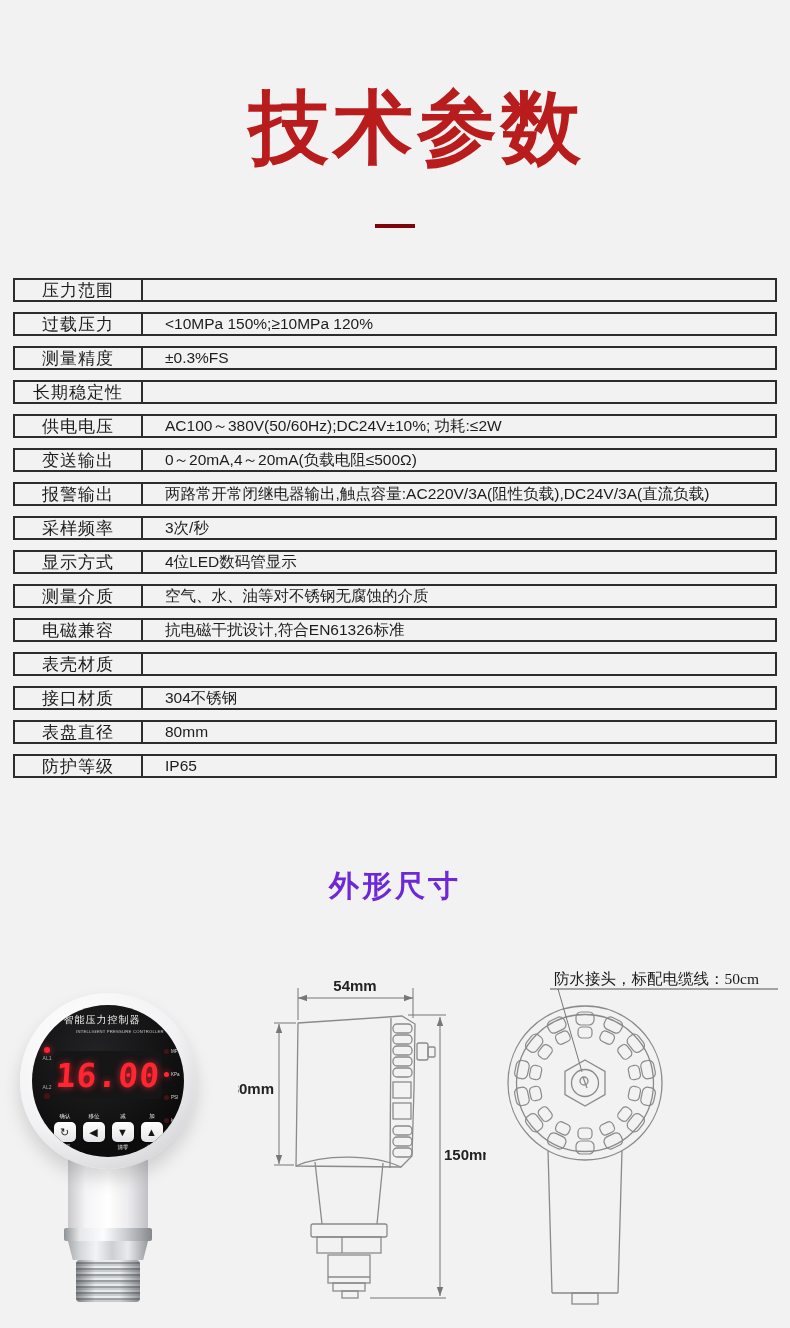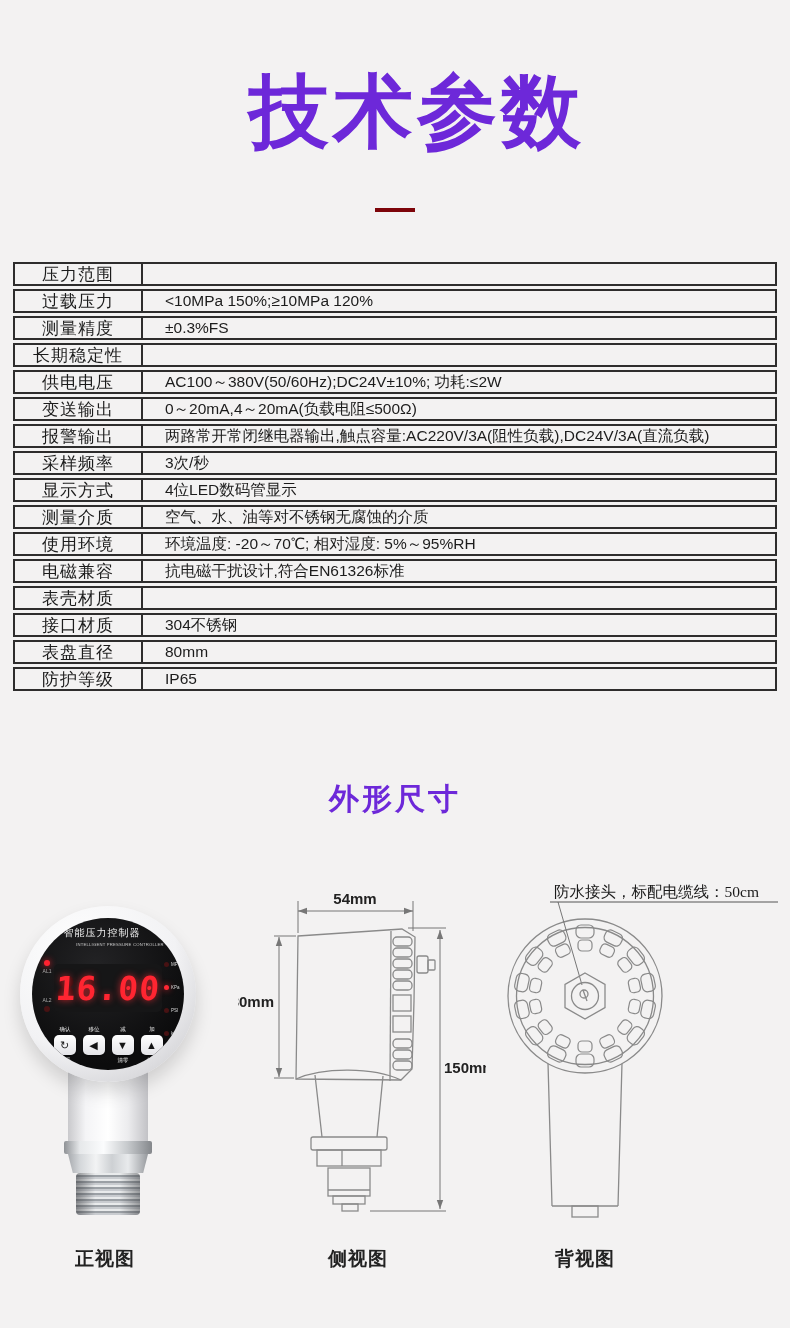--- a/index.html
+++ b/index.html
@@ -4,28 +4,28 @@
 <style>
   html,body{margin:0;padding:0}
   body{
     width:790px;height:1328px;position:relative;overflow:hidden;
     background:#f3f2f2;
     font-family:"Liberation Sans",sans-serif;
     color:#1c1c1c;
   }
   
   .page-title{
-    margin:0;padding-top:62px;text-align:center;
+    margin:16px;padding-top:62px;text-align:center;
     font-size:80px;line-height:100px;font-weight:900;
-    letter-spacing:4px;color:#6d28d9;padding-left:44px;
+    letter-spacing:4px;color:#b91c1c;padding-left:44px;
   }
   .title-dash{width:40px;height:4px;background:#7d050a;margin:46px auto 0;}
   
   .spec-table{
-    margin:50px 13px 0;display:flex;flex-direction:column;gap:3px;
+    margin:50px 13px 0;display:flex;flex-direction:column;gap:10px;
   }
   .srow{
     box-sizing:border-box;height:24px;border:2px solid #2e2d2d;
     display:flex;align-items:center;background:transparent;
   }
   .srow .lbl{
     width:126px;align-self:stretch;border-right:2px solid #2e2d2d;
     display:flex;align-items:center;justify-content:center;
     font-size:17px;letter-spacing:1px;white-space:nowrap;
   }
@@ -154,24 +154,20 @@
     <div class="srow">
       <div class="lbl">显示方式</div>
       <div class="val">4位LED数码管显示</div>
     </div>
 
     <div class="srow">
       <div class="lbl">测量介质</div>
       <div class="val">空气、水、油等对不锈钢无腐蚀的介质</div>
     </div>
 
-    <div class="srow">
-      <div class="lbl">使用环境</div>
-      <div class="val">环境温度: -20～70℃;  相对湿度: 5%～95%RH</div>
-    </div>
 
     <div class="srow">
       <div class="lbl">电磁兼容</div>
       <div class="val">抗电磁干扰设计,符合EN61326标准</div>
     </div>
 
     <div class="srow">
       <div class="lbl">表壳材质</div>
     </div>
 

